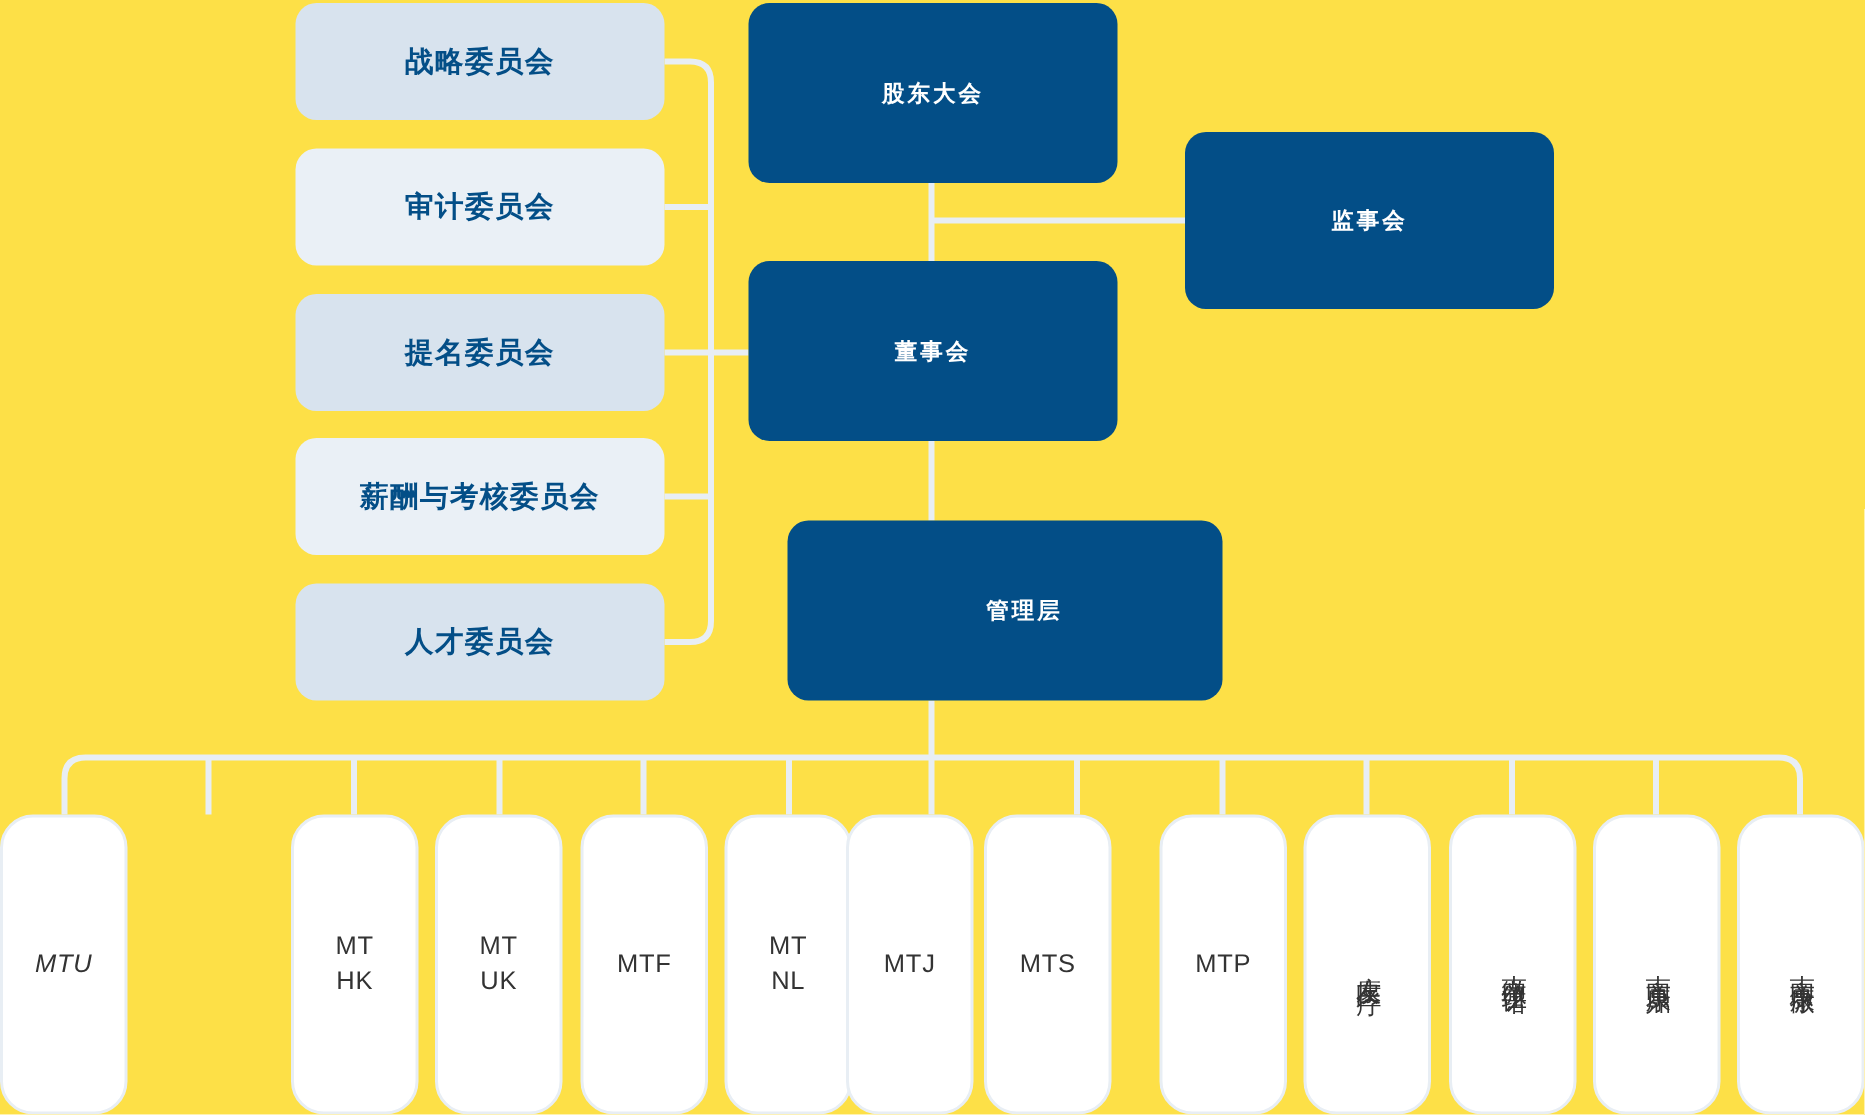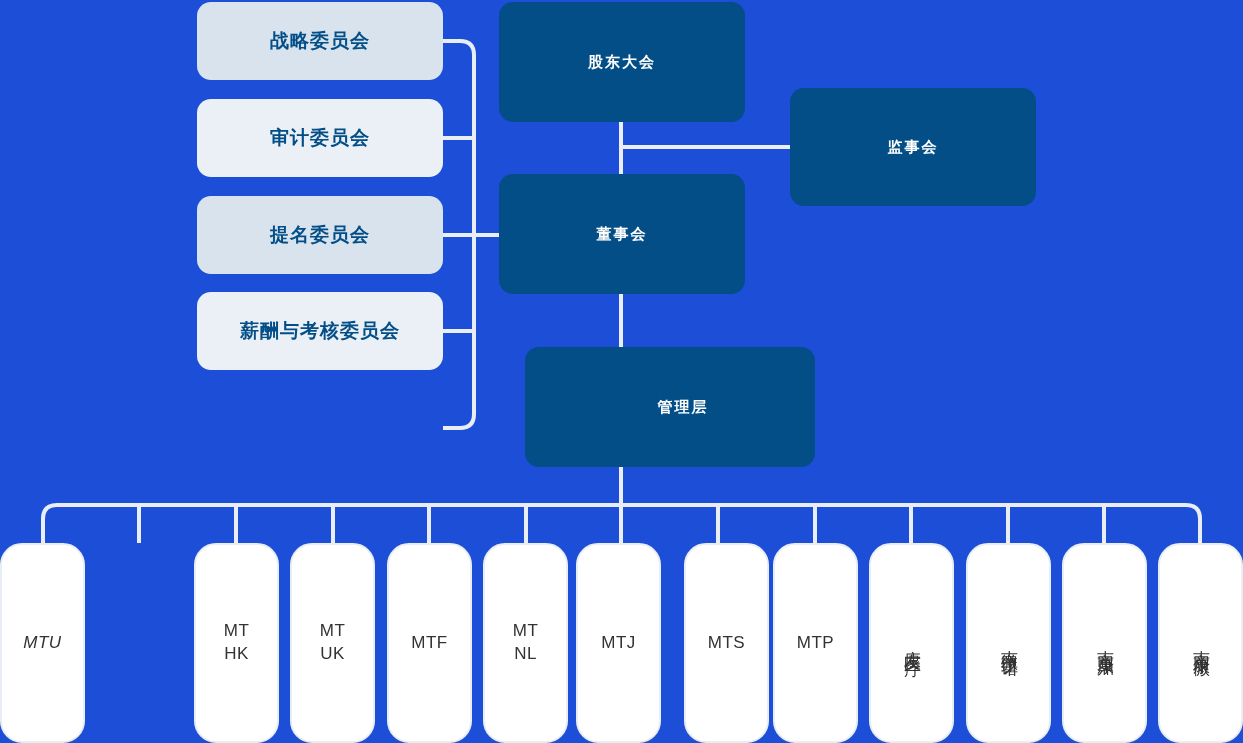--- a/index.html
+++ b/index.html
@@ -8,21 +8,21 @@
     padding: 0;
     background: #ffffff;
   }
   body {
     font-family: "Liberation Sans", "DejaVu Sans", sans-serif;
   }
   #chart-root {
     position: relative;
     width: 1243px;
     height: 743px;
-    background: #1d4ed8;
+    background: #fde047;
     overflow: hidden;
   }
   .svg-layer {
     position: absolute;
     left: 0;
     top: 0;
     width: 1243px;
     height: 743px;
     pointer-events: none;
   }
@@ -138,20 +138,23 @@
     </div>
   <div class="committee tone-b" style="top:99px;">
       <span>审计委员会</span>
     </div>
   <div class="committee tone-a" style="top:196px;">
       <span>提名委员会</span>
     </div>
   <div class="committee tone-b" style="top:292px;">
       <span>薪酬与考核委员会</span>
     </div>
+  <div class="committee tone-a" style="top:389px;">
+      <span>人才委员会</span>
+    </div>
 
   <div class="mainbox" id="box-shareholders">
       <span>股东大会</span>
     </div>
   <div class="mainbox" id="box-board">
       <span>董事会</span>
     </div>
   <div class="mainbox" id="box-management">
       <span>管理层</span>
     </div>
@@ -170,24 +173,24 @@
       <span class="sub-label">MT
 UK</span>
     </div>
   <div class="sub" style="left:387px;align-items:center;">
       <span class="sub-label">MTF</span>
     </div>
   <div class="sub" style="left:483px;">
       <span class="sub-label">MT
 NL</span>
     </div>
-  <div class="sub" style="left:576px;">
+  <div class="sub" style="left:564px;">
       <span class="sub-label">MTJ</span>
     </div>
-  <div class="sub" style="left:684px;">
+  <div class="sub" style="left:656px;">
       <span class="sub-label">MTS</span>
     </div>
   <div class="sub" style="left:773px;">
       <span class="sub-label">MTP</span>
     </div>
   <div class="sub vertical" style="left:869px;">
       <span class="sub-label">康友医疗</span>
     </div>
   <div class="sub vertical" style="left:966px;">
       <span class="sub-label">南微纽诺</span>

